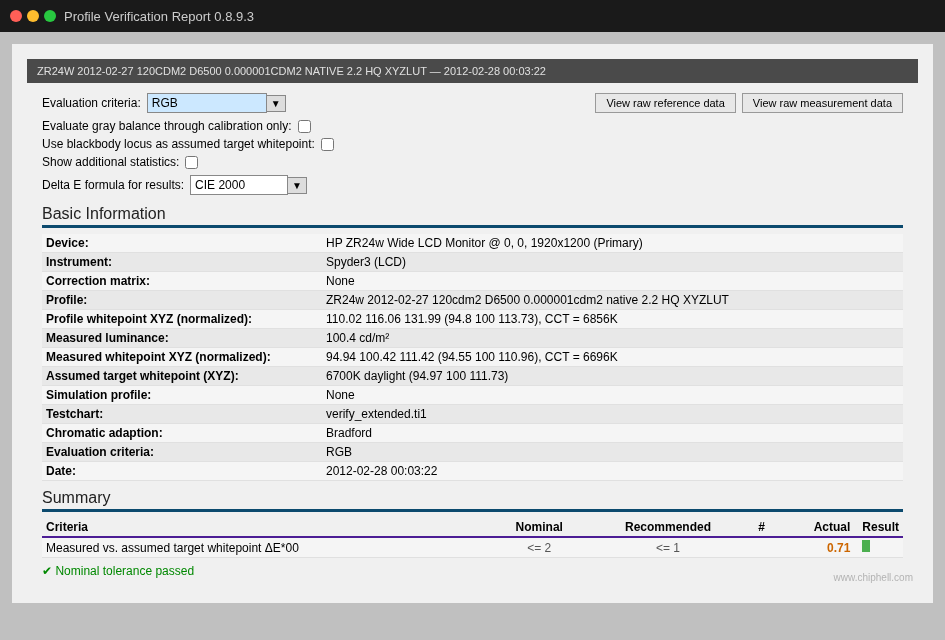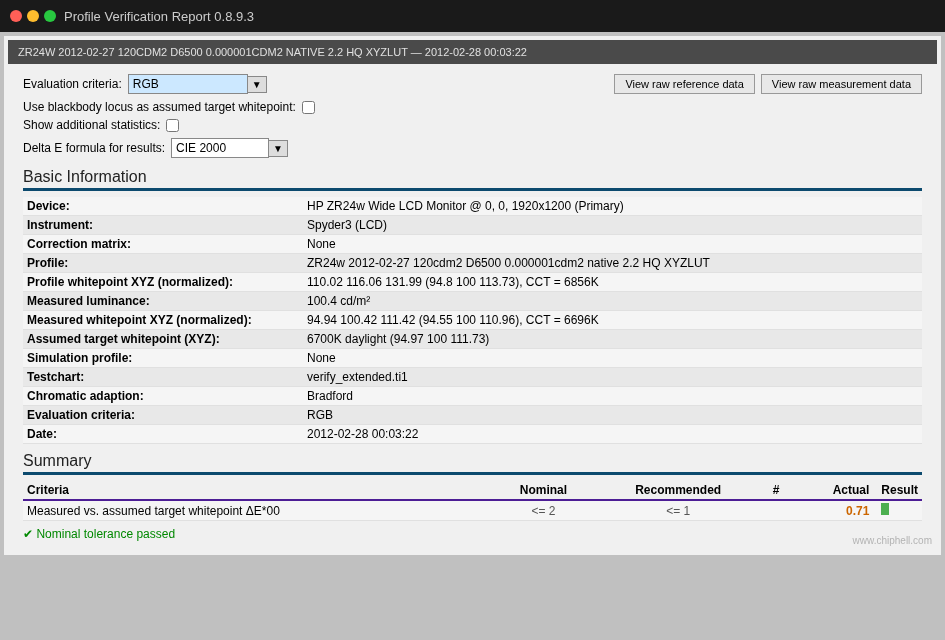--- a/index.html
+++ b/index.html
@@ -18,22 +18,22 @@
     .traffic-lights { display: flex; gap: 5px; }
     .tl { width: 12px; height: 12px; border-radius: 50%; }
     .tl-red { background: #ff5f57; }
     .tl-yellow { background: #febc2e; }
     .tl-green { background: #28c840; }
     .title-text { font-size: 13px; color: #ccc; text-align: right; }
 
     
     .main-window {
       background: #f0f0f0;
-      margin: 4px;
-      padding: 4px;
+      margin: 12px;
+      padding: 15px;
     }
 
     
     .header-bar {
       background: #4a4a4a;
       color: #e0e0e0;
       padding: 6px 10px;
       font-size: 11px;
     }
 
@@ -224,20 +224,24 @@
       <div class="eval-select-wrapper">
         <input type="text" class="eval-input" style="background: rgb(204, 232, 255);" value="RGB">
         <button class="dropdown-btn">▼</button>
       </div>
       <div class="buttons-right">
         <button class="btn">View raw reference data</button>
         <button class="btn">View raw measurement data</button>
       </div>
     </div>
 
+    <div class="option-row">
+      <span>Evaluate gray balance through calibration only:</span>
+      <input type="checkbox" style="">
+    </div>
     <div class="option-row">
       <span>Use blackbody locus as assumed target whitepoint:</span>
       <input type="checkbox" style="">
     </div>
     <div class="option-row">
       <span>Show additional statistics:</span>
       <input type="checkbox" style="">
     </div>
 
     <div class="delta-row">

